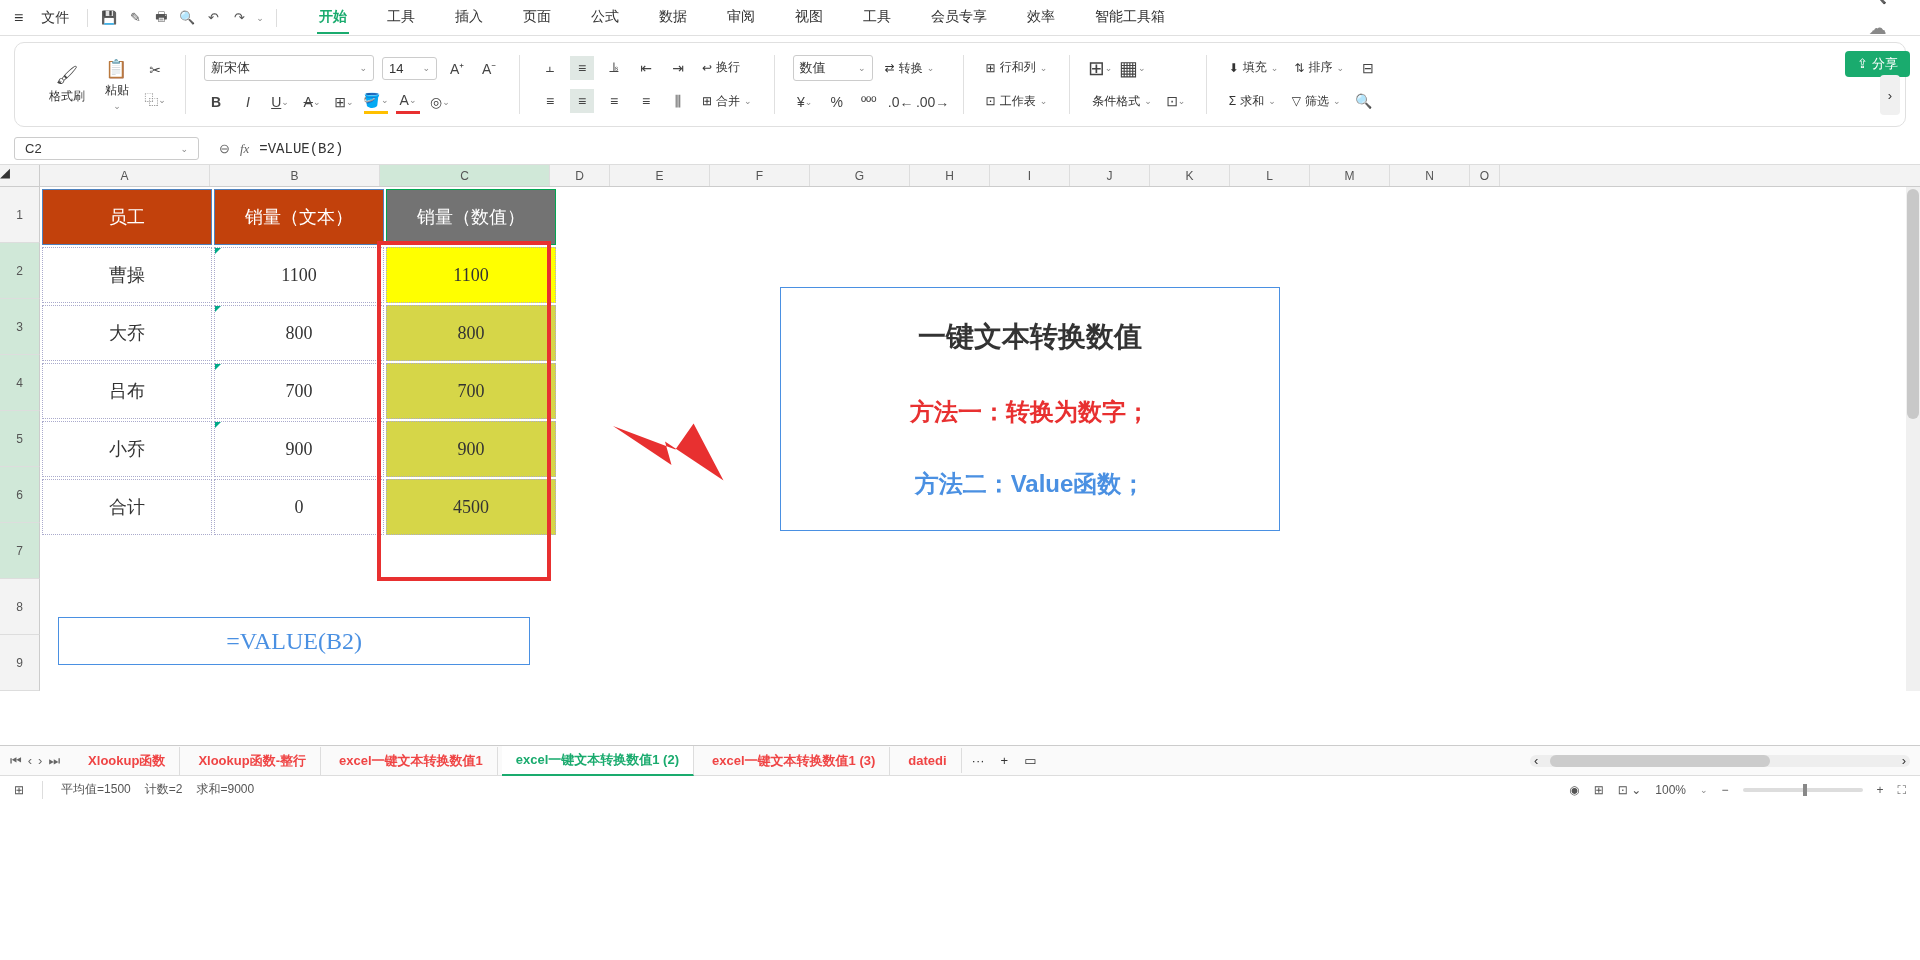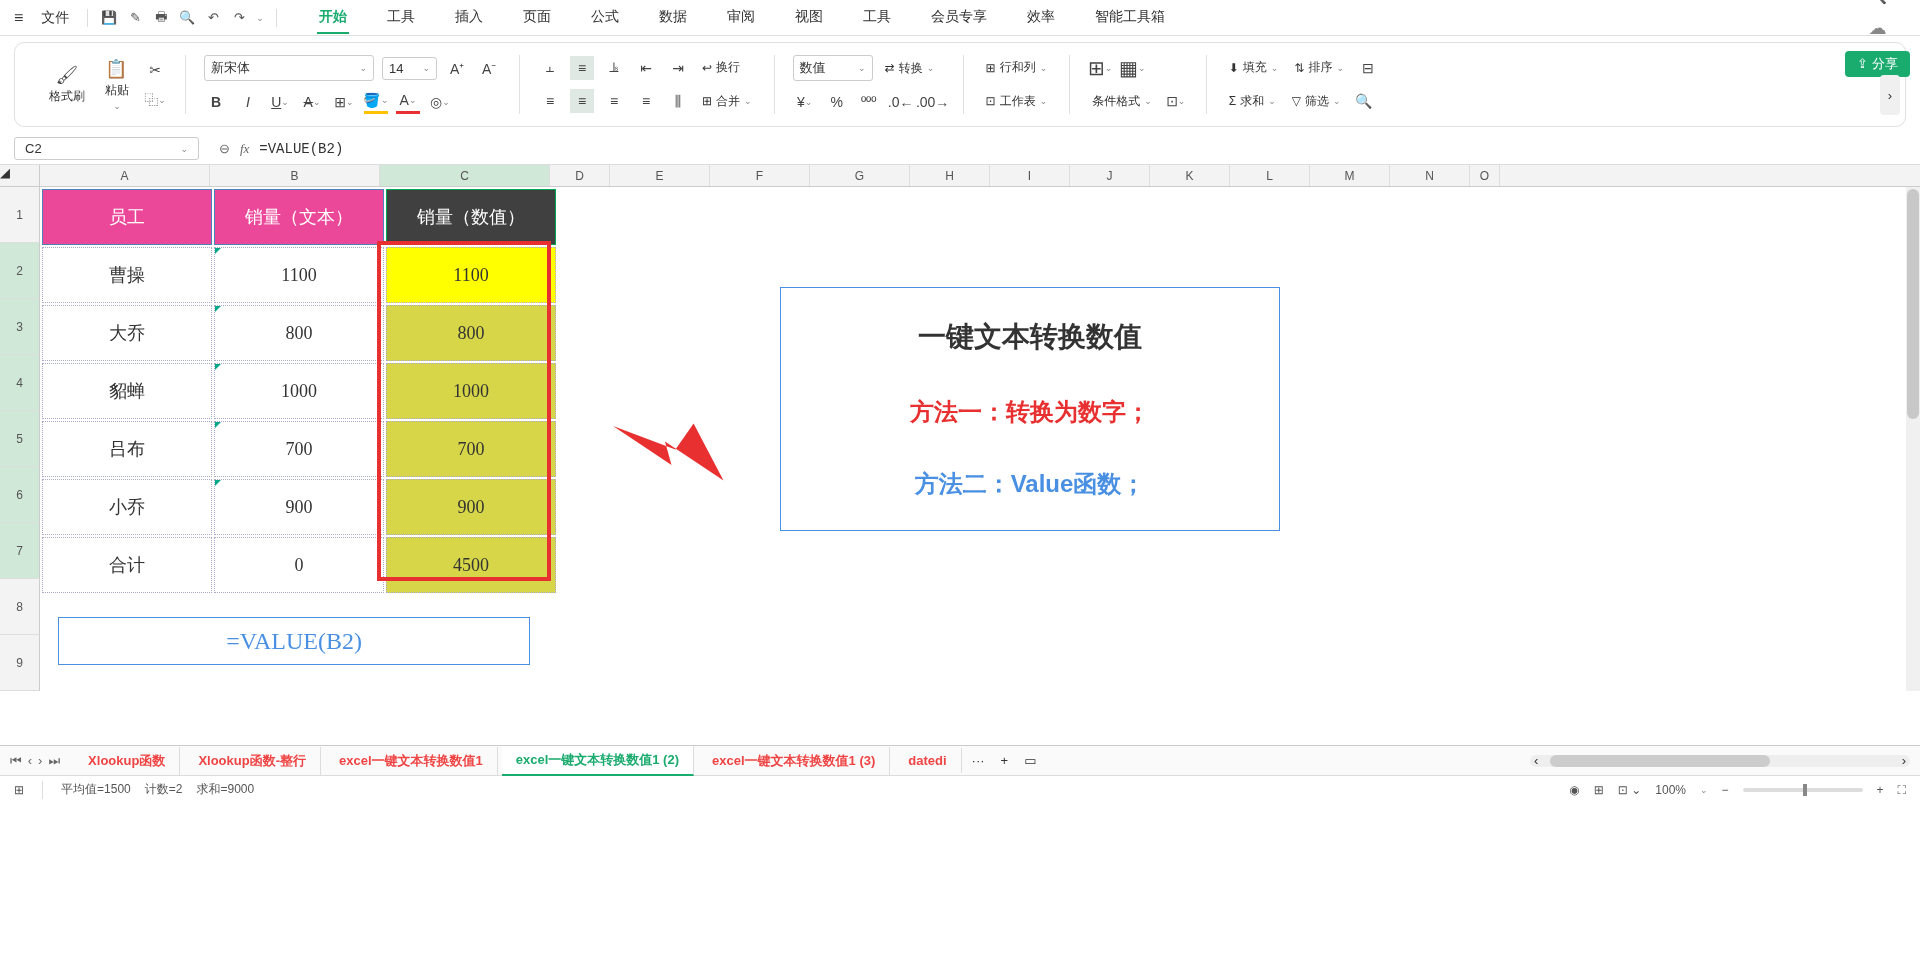--- a/index.html
+++ b/index.html
@@ -49,22 +49,22 @@
 .col-h { border-right: 1px solid #ddd; text-align: center; font-size: 12px; line-height: 22px; color: #555; }
 .col-h.sel { background: #d0e8d8; }
 .grid-body { display: flex; }
 .row-headers { display: flex; flex-direction: column; width: 40px; background: #f3f3f3; }
 .row-h { border-bottom: 1px solid #ddd; border-right: 1px solid #ccc; text-align: center; font-size: 12px; color: #555; display: flex; align-items: center; justify-content: center; }
 .row-h.sel { background: #d0e8d8; }
 .cells { position: relative; flex: 1; }
 
 .data-table { position: absolute; left: 0; top: 0; }
 .data-table td { border: 1px dotted #aac; text-align: center; font-size: 18px; font-family: "SimSun", serif; }
-.hdr-blue { background: #ec4899; color: #fff; border: 1px solid #4f81bd !important; font-weight: normal; }
-.hdr-green { background: #404040; color: #fff; border: 1px solid #00a651 !important; }
+.hdr-blue { background: #c2410c; color: #fff; border: 1px solid #4f81bd !important; font-weight: normal; }
+.hdr-green { background: #737373; color: #fff; border: 1px solid #00a651 !important; }
 .cell-yellow { background: #ffff00; }
 .cell-olive { background: #d6d648; }
 .red-border { border: 4px solid #e83030; position: absolute; pointer-events: none; }
 .formula-box { position: absolute; border: 1.5px solid #4a90e2; color: #4a90e2; font-family: "SimSun", serif; font-size: 24px; display: flex; align-items: center; justify-content: center; }
 
 .info-box { position: absolute; border: 1.5px solid #4a90e2; padding: 30px 60px; font-family: "SimSun", serif; }
 .info-title { font-size: 28px; font-weight: bold; text-align: center; margin-bottom: 40px; }
 .info-l1 { font-size: 24px; font-weight: bold; color: #e83030; text-align: center; margin-bottom: 40px; }
 .info-l2 { font-size: 24px; font-weight: bold; color: #4a90e2; text-align: center; }
 
@@ -349,25 +349,20 @@
           <td>曹操</td>
           <td class="green-dot">1100</td>
           <td class="cell-yellow">1100</td>
         </tr>
         <tr style="height:56px;">
           <td>大乔</td>
           <td class="green-dot">800</td>
           <td class="cell-olive">800</td>
         </tr>
         <tr style="height:56px;">
-          <td>貂蝉</td>
-          <td class="green-dot">1000</td>
-          <td class="cell-olive">1000</td>
-        </tr>
-        <tr style="height:56px;">
           <td>吕布</td>
           <td class="green-dot">700</td>
           <td class="cell-olive">700</td>
         </tr>
         <tr style="height:56px;">
           <td>小乔</td>
           <td class="green-dot">900</td>
           <td class="cell-olive">900</td>
         </tr>
         <tr style="height:56px;">

